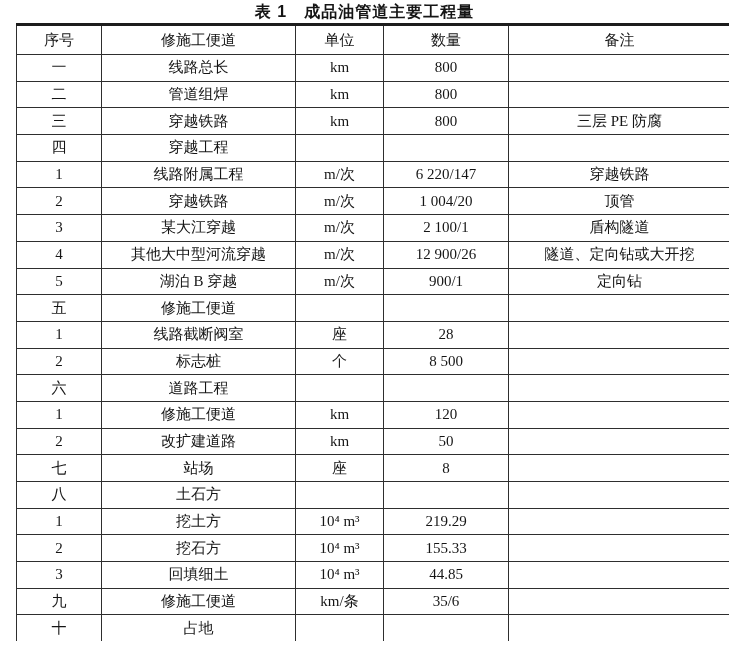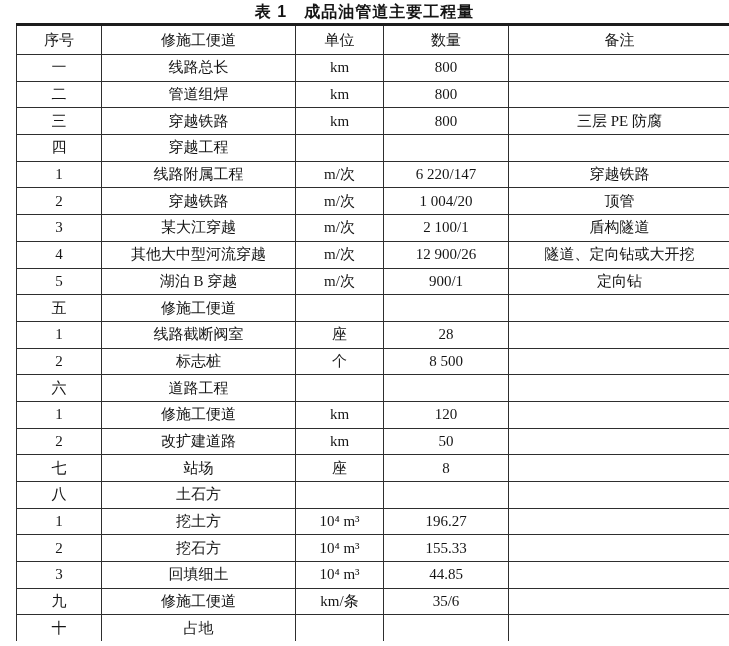--- a/index.html
+++ b/index.html
@@ -196,21 +196,21 @@
         <td>八</td>
         <td>土石方</td>
         <td></td>
         <td></td>
         <td></td>
       </tr>
       <tr>
         <td>1</td>
         <td>挖土方</td>
         <td>10⁴ m³</td>
-        <td>196.27</td>
+        <td>219.29</td>
         <td></td>
       </tr>
       <tr>
         <td>2</td>
         <td>挖石方</td>
         <td>10⁴ m³</td>
         <td>155.33</td>
         <td></td>
       </tr>
       <tr>

